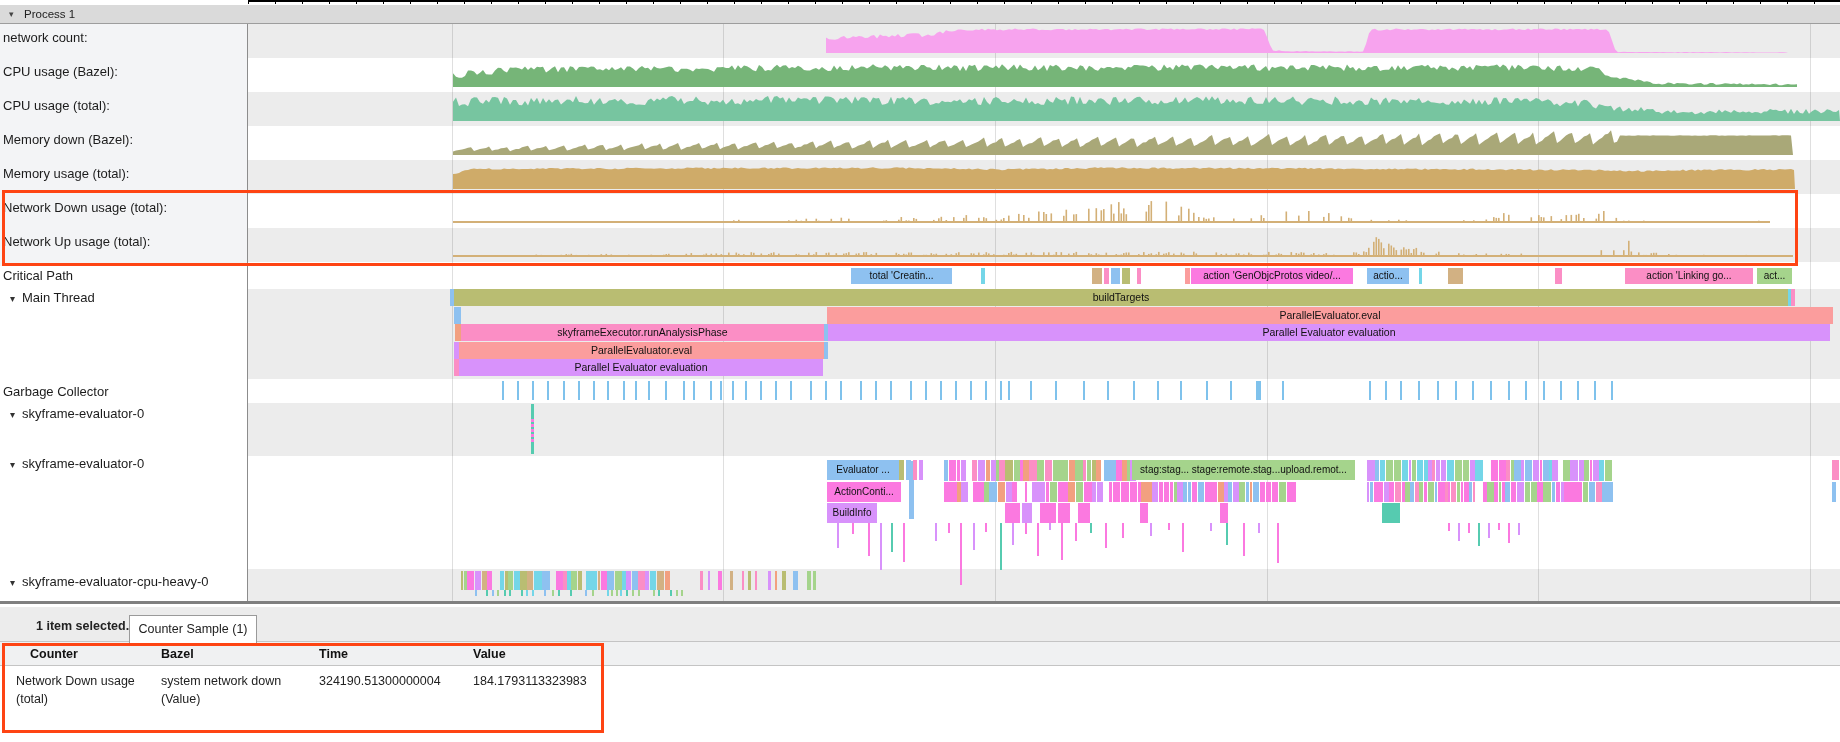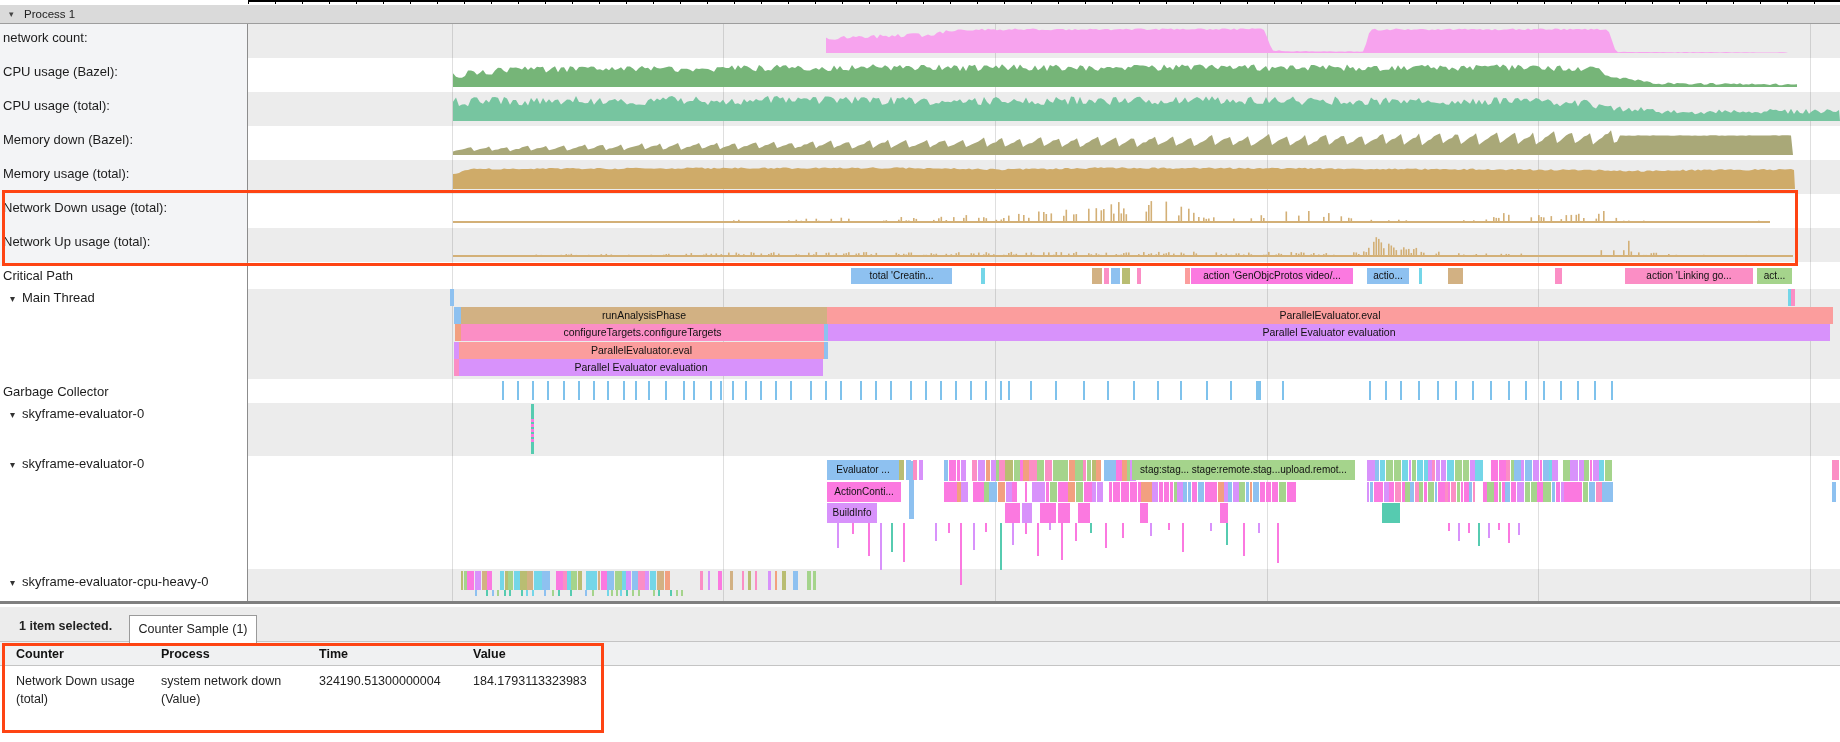--- a/index.html
+++ b/index.html
@@ -18,21 +18,21 @@
   .rowbg{position:absolute;left:248px;width:1592px;}
   .gridline{position:absolute;width:1px;background:rgba(80,80,80,0.18);z-index:1;}
   .chartbox{position:absolute;left:0;width:1840px;z-index:2;}
   .slice{position:absolute;box-sizing:border-box;overflow:hidden;text-align:center;font-size:10.5px;color:#111;line-height:1.5;white-space:nowrap;z-index:3;}
   .slice.small{font-size:10px;}
   .tick{position:absolute;z-index:2;}
   .redbox{position:absolute;border:3.5px solid #fe4413;box-sizing:border-box;z-index:9;pointer-events:none;}
   
   #bottom-panel{left:0;top:601px;width:1840px;height:141px;background:#fff;border-top:3px solid #7f7f7f;box-sizing:border-box;z-index:6;}
   #tab-bar{position:absolute;left:0;top:3px;width:1840px;height:34px;background:#ececec;}
-  #selected-msg{position:absolute;left:19px;top:12px;font-size:12.5px;font-weight:bold;color:#222;}
+  #selected-msg{position:absolute;left:36px;top:12px;font-size:12.5px;font-weight:bold;color:#222;}
   #counter-tab{position:absolute;left:129px;top:8px;width:126px;height:27px;background:#fff;border:1px solid #9a9a9a;border-bottom:none;text-align:center;font-size:12.5px;color:#222;line-height:27px;z-index:2;}
   #table-head{position:absolute;left:0;top:37px;width:1840px;height:25px;background:#f0f1f2;border-top:1px solid #c4c4c4;border-bottom:1px solid #c4c4c4;box-sizing:border-box;}
   .th{position:absolute;top:5px;font-size:12.5px;font-weight:bold;color:#111;}
   .td{position:absolute;font-size:12.5px;color:#222;white-space:nowrap;}
   svg{display:block;}
 </style>
 </head>
 <body>
 
 <div id="stage">
@@ -532,27 +532,27 @@
       <div class="slice small" style="left: 1137px; top: 244px; width: 4px; height: 16px; background: rgb(251, 142, 197); line-height: 16px;"></div>
       <div class="slice small" style="left: 1185px; top: 244px; width: 5px; height: 16px; background: rgb(251, 157, 157); line-height: 16px;"></div>
       <div class="slice small" style="left: 1191px; top: 244px; width: 162px; height: 16px; background: rgb(251, 121, 224); line-height: 16px;">action 'GenObjcProtos video/...</div>
       <div class="slice small" style="left: 1367px; top: 244px; width: 42px; height: 16px; background: rgb(142, 193, 240); line-height: 16px;">actio...</div>
       <div class="slice small" style="left: 1419px; top: 244px; width: 3px; height: 16px; background: rgb(116, 214, 232); line-height: 16px;"></div>
       <div class="slice small" style="left: 1448px; top: 244px; width: 15px; height: 16px; background: rgb(210, 177, 131); line-height: 16px;"></div>
       <div class="slice small" style="left: 1555px; top: 244px; width: 7px; height: 16px; background: rgb(251, 142, 197); line-height: 16px;"></div>
       <div class="slice small" style="left: 1625px; top: 244px; width: 128px; height: 16px; background: rgb(251, 142, 197); line-height: 16px;">action 'Linking go...</div>
       <div class="slice small" style="left: 1757px; top: 244px; width: 35px; height: 16px; background: rgb(165, 212, 140); line-height: 16px;">act...</div>
       <div class="slice" style="left: 450px; top: 265px; width: 4px; height: 17px; background: rgb(142, 193, 240); line-height: 17px;"></div>
+      <div class="slice" style="left: 454px; top: 265px; width: 1334px; height: 17px; background: rgb(185, 189, 114); line-height: 17px;">buildTargets</div>
       <div class="slice" style="left: 1788px; top: 265px; width: 3px; height: 17px; background: rgb(116, 214, 232); line-height: 17px;"></div>
       <div class="slice" style="left: 1791px; top: 265px; width: 4px; height: 17px; background: rgb(251, 142, 197); line-height: 17px;"></div>
       <div class="slice" style="left: 454px; top: 282.6px; width: 7px; height: 17px; background: rgb(142, 193, 240); line-height: 17px;"></div>
-      <div class="slice" style="left: 461px; top: 282.6px; width: 366px; height: 17px; background: rgb(210, 177, 131); line-height: 17px;">runAnalysisPhase</div>
       <div class="slice" style="left: 827px; top: 282.6px; width: 1006px; height: 17px; background: rgb(251, 157, 157); line-height: 17px;">ParallelEvaluator.eval</div>
       <div class="slice" style="left: 455px; top: 300.2px; width: 6px; height: 17px; background: rgb(242, 160, 128); line-height: 17px;"></div>
-      <div class="slice" style="left: 461px; top: 300.2px; width: 363px; height: 17px; background: rgb(251, 142, 197); line-height: 17px;">configureTargets.configureTargets</div>
+      <div class="slice" style="left: 461px; top: 300.2px; width: 363px; height: 17px; background: rgb(251, 142, 197); line-height: 17px;">skyframeExecutor.runAnalysisPhase</div>
       <div class="slice" style="left: 824px; top: 300.2px; width: 4px; height: 17px; background: rgb(142, 193, 240); line-height: 17px;"></div>
       <div class="slice" style="left: 828px; top: 300.2px; width: 1002px; height: 17px; background: rgb(216, 146, 251); line-height: 17px;">Parallel Evaluator evaluation</div>
       <div class="slice" style="left: 454px; top: 317.8px; width: 5px; height: 17px; background: rgb(216, 146, 251); line-height: 17px;"></div>
       <div class="slice" style="left: 459px; top: 317.8px; width: 365px; height: 17px; background: rgb(251, 157, 157); line-height: 17px;">ParallelEvaluator.eval</div>
       <div class="slice" style="left: 824px; top: 317.8px; width: 4px; height: 17px; background: rgb(142, 193, 240); line-height: 17px;"></div>
       <div class="slice" style="left: 454px; top: 335.4px; width: 5px; height: 17px; background: rgb(251, 142, 197); line-height: 17px;"></div>
       <div class="slice" style="left: 459px; top: 335.4px; width: 364px; height: 17px; background: rgb(216, 146, 251); line-height: 17px;">Parallel Evaluator evaluation</div>
       <div class="tick" style="left: 502px; top: 357px; width: 2px; height: 19px; background: rgb(127, 194, 236);"></div>
       <div class="tick" style="left: 517px; top: 357px; width: 2px; height: 19px; background: rgb(127, 194, 236);"></div>
       <div class="tick" style="left: 532px; top: 357px; width: 2px; height: 19px; background: rgb(127, 194, 236);"></div>
@@ -939,22 +939,22 @@
       <div class="track-label indented" style="top: 432px;"><span class="tri">▾</span><span>skyframe-evaluator-0</span></div>
       <div class="track-label indented" style="top: 550px;"><span class="tri">▾</span><span>skyframe-evaluator-cpu-heavy-0</span></div>
     </div>
 
   <div class="abs" id="bottom-panel">
     <div id="tab-bar">
       <div id="selected-msg">1 item selected.</div>
       <div id="counter-tab">Counter Sample (1)</div>
     </div>
     <div id="table-head">
-        <div class="th" style="left: 16px;">Counter</div>
-        <div class="th" style="left: 161px;">Process</div>
+        <div class="th" style="left: 30px;">Counter</div>
+        <div class="th" style="left: 161px;">Bazel</div>
         <div class="th" style="left: 319px;">Time</div>
         <div class="th" style="left: 473px;">Value</div>
       </div>
     <div id="table-body"></div>
   <div class="td" style="left: 16px; top: 70px;">Network Down usage</div>
       <div class="td" style="left: 16px; top: 88px;">(total)</div>
       <div class="td" style="left: 161px; top: 70px;">system network down</div>
       <div class="td" style="left: 161px; top: 88px;">(Value)</div>
       <div class="td" style="left: 319px; top: 70px;">324190.51300000004</div>
       <div class="td" style="left: 473px; top: 70px;">184.1793113323983</div>

